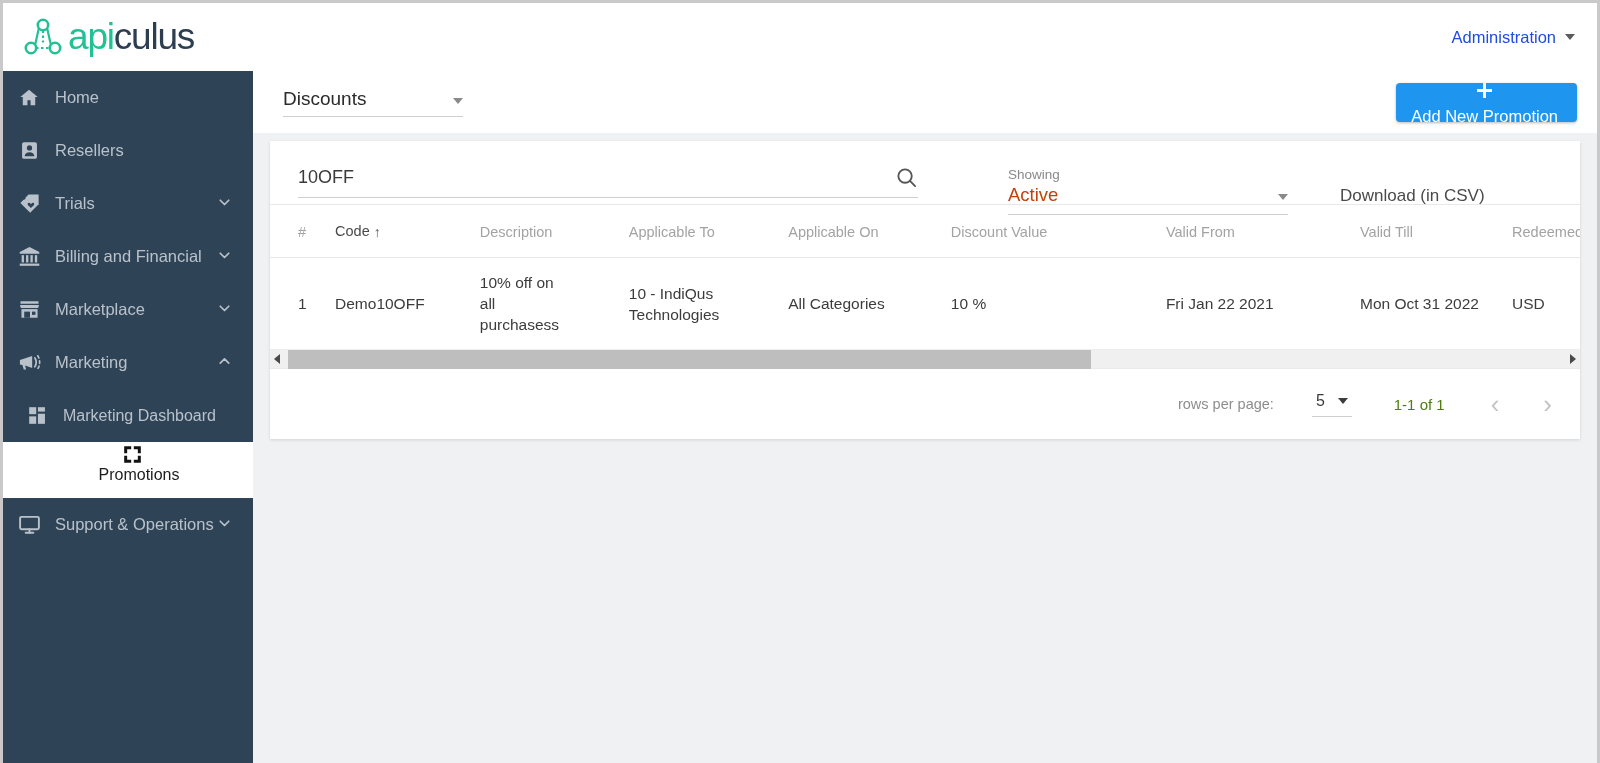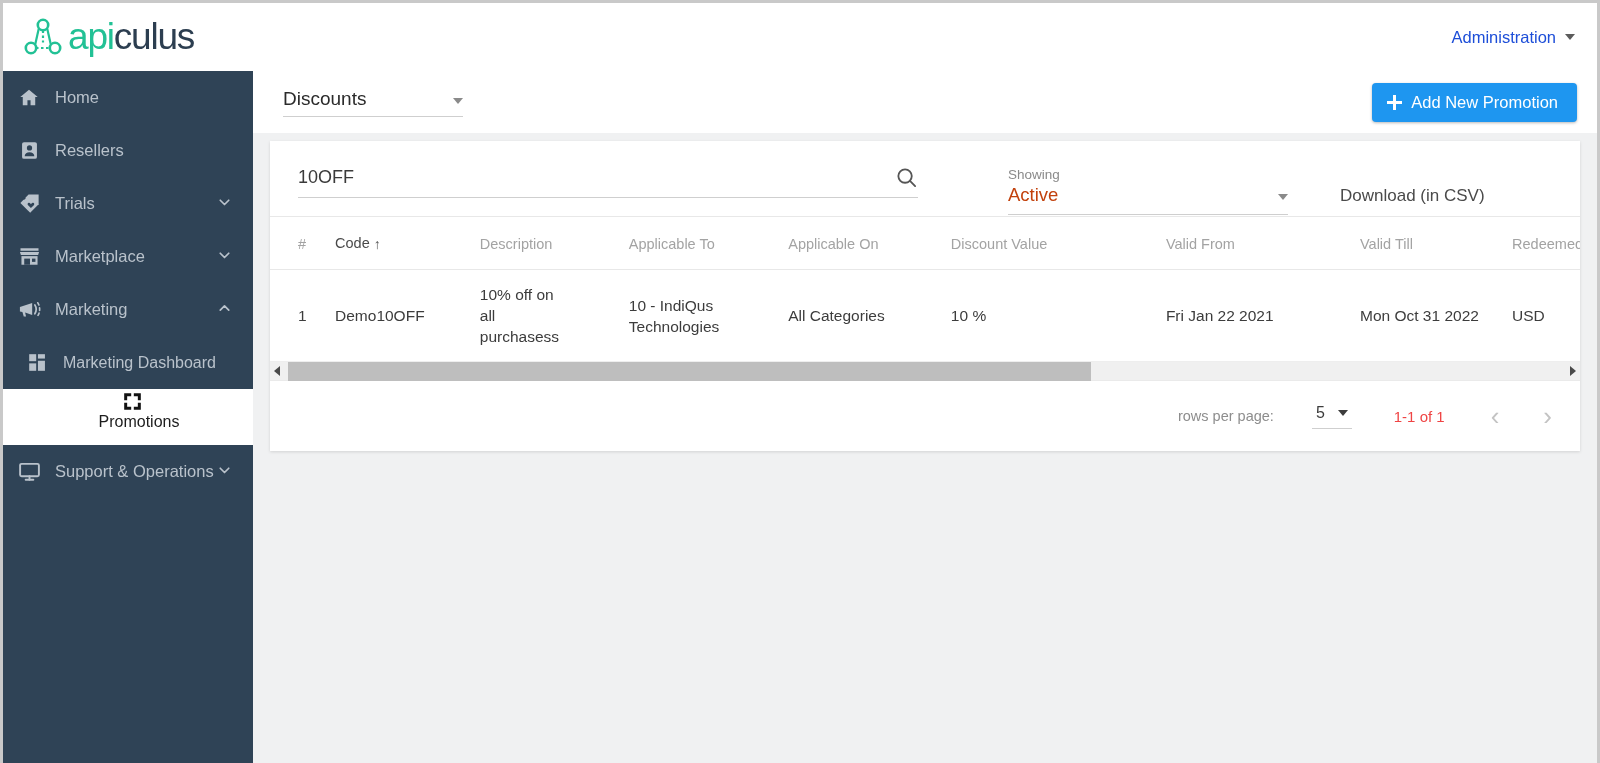--- a/index.html
+++ b/index.html
@@ -124,20 +124,21 @@
     background: #1e96f0;
     color: #ffffff;
     border: none; border-radius: 4px;
     font-size: 16.5px;
     font-family: "Liberation Sans", sans-serif;
     padding: 0 19px 0 15px;
     display: flex; align-items: center; gap: 9px;
     cursor: pointer;
     box-shadow: 0 1px 3px rgba(0,0,0,0.28);
     white-space: nowrap;
+    flex-direction: column;
   }
   .plus-ico {
     position: relative; width: 15px; height: 15px;
     flex: 0 0 15px;
   }
   .plus-ico::before, .plus-ico::after {
     content: ""; position: absolute; background: #ffffff;
   }
   .plus-ico::before { left: 6px; top: 0; width: 3px; height: 15px; }
   .plus-ico::after { top: 6px; left: 0; height: 3px; width: 15px; }
@@ -146,21 +147,21 @@
   .card {
     position: absolute;
     left: 17px; top: 70px;
     width: 1310px;
     background: #ffffff;
     box-shadow: 0 1px 3px rgba(0,0,0,0.13);
   }
 
   .filter-row {
     display: flex; align-items: flex-start;
-    height: 76px;
+    height: 64px;
     padding: 26px 28px 0 28px;
     border-bottom: 1px solid #e8e8e8;
   }
   .search-box {
     position: relative;
     width: 620px;
     border-bottom: 1px solid #cfcfcf;
     padding-bottom: 9px;
     display: flex; align-items: center;
   }
@@ -277,21 +278,21 @@
     padding: 0 4px 6px 4px;
     cursor: pointer;
   }
   .rpp-sel .val { font-size: 16px; color: #3c3c3c; }
   .tri-down-sm {
     width: 0; height: 0;
     border-left: 5px solid transparent;
     border-right: 5px solid transparent;
     border-top: 6px solid #3c3c3c;
   }
-  .range { margin-left: 42px; font-size: 15px; color: #ef4444; }
+  .range { margin-left: 42px; font-size: 15px; color: #4d7c0f; }
   .pg-btn {
     margin-left: 46px;
     font-size: 26px; color: #c3c3c3;
     cursor: pointer; line-height: 1;
     font-family: "Liberation Sans", sans-serif;
   }
   .pg-btn.last { margin-left: 44px; }
 </style>
 </head>
 <body>
@@ -351,20 +352,38 @@
           </svg>
       </span>
       <span class="label">Trials</span>
       <span class="chev">
         <svg viewBox="0 0 24 24" width="17" height="17" fill="none" stroke="#b9c2cb" stroke-width="2.4" stroke-linecap="round" stroke-linejoin="round">
             <polyline points="6 9.5 12 15.5 18 9.5"></polyline>
           </svg>
       </span>
     </div>
 
+    <div class="nav-item">
+      <span class="ico">
+        <svg viewBox="0 0 24 24" width="23" height="23" fill="#b9c2cb">
+            <path d="M12 2.2L1.8 7.3v1.9h20.4V7.3z"></path>
+            <rect x="3.8" y="10.6" width="2.4" height="7.6"></rect>
+            <rect x="8.4" y="10.6" width="2.4" height="7.6"></rect>
+            <rect x="13" y="10.6" width="2.4" height="7.6"></rect>
+            <rect x="17.6" y="10.6" width="2.4" height="7.6"></rect>
+            <rect x="1.8" y="19.4" width="20.4" height="2.3"></rect>
+          </svg>
+      </span>
+      <span class="label">Billing and Financial</span>
+      <span class="chev">
+        <svg viewBox="0 0 24 24" width="17" height="17" fill="none" stroke="#b9c2cb" stroke-width="2.4" stroke-linecap="round" stroke-linejoin="round">
+            <polyline points="6 9.5 12 15.5 18 9.5"></polyline>
+          </svg>
+      </span>
+    </div>
 
     <div class="nav-item">
       <span class="ico">
         <svg viewBox="0 0 24 24" width="23" height="23" fill="#b9c2cb">
             <path d="M2.6 3.4h18.8v2.6H2.6z"></path>
             <path d="M2 7.2h20l-1 3.2H3z"></path>
             <path d="M3.6 11.6h16.8v9H3.6z"></path>
             <rect x="6.5" y="14.2" width="6" height="6.4" fill="#2f4356"></rect>
             <rect x="14.6" y="14.2" width="3.6" height="3.4" fill="#2f4356"></rect>
           </svg>

